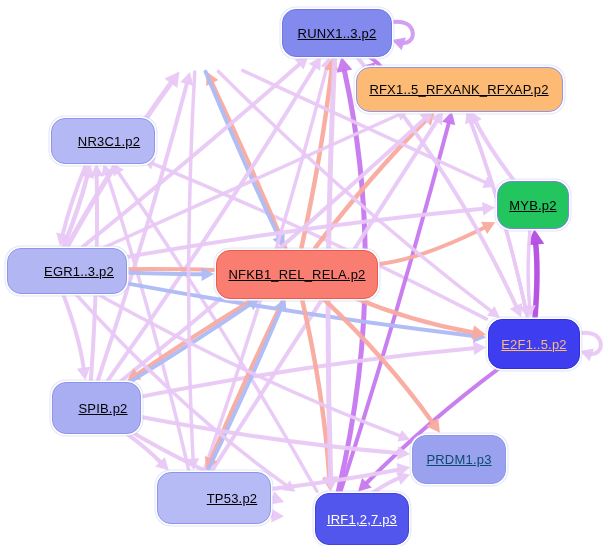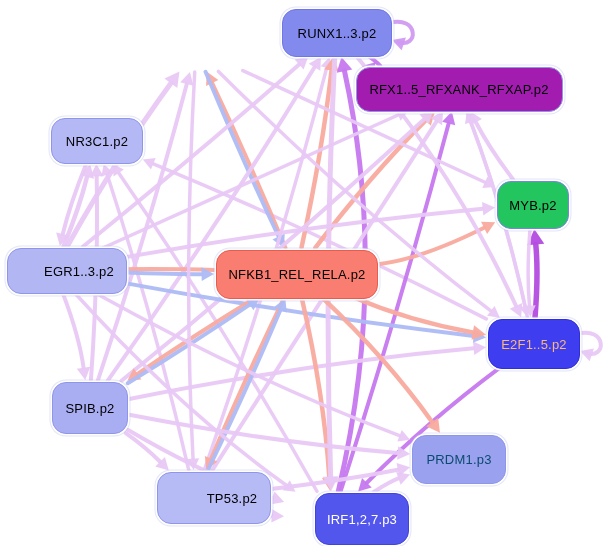--- a/index.html
+++ b/index.html
@@ -2,21 +2,21 @@
 <html><head>
 <meta charset="utf-8">
 <style>
   html,body{margin:0;padding:0;background:#ffffff;}
   #graph{position:relative;width:606px;height:546px;background:#ffffff;overflow:hidden;
          font-family:"Liberation Sans", sans-serif;}
   #edge-layer{position:absolute;left:0;top:0;width:606px;height:546px;}
   .node{position:absolute;display:flex;align-items:center;justify-content:center;
         border-radius:14px;font-size:13px;letter-spacing:0.2px;color:#000;
         box-shadow:0 0 0 1.5px rgba(255,255,255,0.95), 0 0 0 2.5px rgba(175,180,235,0.35);
-        cursor:pointer;user-select:none;white-space:nowrap;}
+        cursor:pointer;user-select:none;white-space:nowrap;text-decoration:underline;}
 </style>
 </head>
 <body>
 
 <div id="graph">
   <svg id="edge-layer" xmlns="http://www.w3.org/2000/svg" viewBox="0 0 606 546">
       <path d="M63.68135903018461,246.14682328697717 Q79.7578527143848,206.53715241541664 86.96579548033553,177.00928408704507" fill="none" stroke="#e8c8f6" stroke-width="4.5" stroke-linecap="round" opacity="0.95"></path>
       <polygon points="90.15537190230054,163.94294939638124 94.13042137949134,178.75821539648686 79.80116958117972,175.2603527776033" fill="#e8c8f6" opacity="0.95"></polygon>
       <path d="M86.31864096981539,163.85317671302283 Q70.2421472856152,203.46284758458336 62.785204129845646,234.01076434605508" fill="none" stroke="#e8c8f6" stroke-width="4" stroke-linecap="round" opacity="0.95"></path>
       <polygon points="59.84462809769946,246.05705060361876 56.17917618214943,232.39819039294267 69.39123207754186,235.6233382991675" fill="#e8c8f6" opacity="0.95"></polygon>
@@ -126,23 +126,23 @@
       <polygon points="410.1309344816259,439.77109915524653 397.3086526150088,441.5493603095829 401.73932271469675,429.91442745770394" fill="#e8c8f6" opacity="0.95"></polygon>
       <path d="M389,23 C419,15 419,49 398,42" fill="none" stroke="#d09af2" stroke-width="4" stroke-linecap="round" opacity="0.95"></path>
       <polygon points="392,40 405.91402170474083,37.470177871865296 401.61332408691186,50.37227072535229" fill="#d09af2" opacity="0.95"></polygon>
       <path d="M577,334 C607,326 607,360 586,353" fill="none" stroke="#e8c8f6" stroke-width="4" stroke-linecap="round" opacity="0.95"></path>
       <polygon points="580,351 593.9140217047409,348.47017787186525 589.6133240869119,361.3722707253523" fill="#e8c8f6" opacity="0.95"></polygon>
       <path d="M377,515 C407,507 407,541 386,534" fill="none" stroke="#b44be0" stroke-width="5" stroke-linecap="round" opacity="0.95"></path>
       <polygon points="380,532 396.26991856156627,529.0432703877425 391.24189708189857,544.1273348267457" fill="#b44be0" opacity="0.95"></polygon>
     </svg>
 
 <div class="node" style="left: 282px; top: 9px; width: 108px; height: 46px; background: rgb(130, 138, 238); border: 1px solid rgb(111, 119, 226); color: rgb(0, 0, 0);">RUNX1..3.p2</div>
-    <div class="node" style="left: 355.5px; top: 66.5px; width: 205px; height: 43px; background: #a21caf; border: 1px solid rgb(143, 150, 232); color: rgb(0, 0, 0);">RFX1..5_RFXANK_RFXAP.p2</div>
-    <div class="node" style="left: 51px; top: 118px; width: 90px; height: 44px; background: rgb(180, 184, 244); border: 1px solid rgb(143, 150, 232); color: rgb(0, 0, 0);">NR3C1.p2</div>
+    <div class="node" style="left: 355.5px; top: 66.5px; width: 205px; height: 43px; background: #fdba74; border: 1px solid rgb(143, 150, 232); color: rgb(0, 0, 0);">RFX1..5_RFXANK_RFXAP.p2</div>
+    <div class="node" style="left: 51px; top: 118px; width: 90px; height: 44px; background: rgb(180, 184, 244); border: 1px solid rgb(143, 150, 232); color: rgb(0, 0, 0); padding-left: 12px;">NR3C1.p2</div>
     <div class="node" style="left: 497px; top: 181px; width: 70px; height: 46px; background: #22c55e; border: 1px solid rgb(122, 130, 230); color: rgb(0, 0, 0);">MYB.p2</div>
     <div class="node" style="left: 7px; top: 248px; width: 94px; height: 44px; background: rgb(178, 182, 243); border: 1px solid rgb(143, 150, 232); color: rgb(0, 0, 0); padding-left: 24px;">EGR1..3.p2</div>
     <div class="node" style="left: 216px; top: 249.5px; width: 160px; height: 47px; background: rgb(249, 126, 113); border: 1px solid rgb(232, 92, 78); color: #000000;">NFKB1_REL_RELA.p2</div>
     <div class="node" style="left: 488px; top: 319px; width: 90px; height: 48px; background: rgb(62, 62, 240); border: 1px solid rgb(47, 47, 216); color: #fdba74;">E2F1..5.p2</div>
-    <div class="node" style="left: 52px; top: 382px; width: 74px; height: 50px; background: rgb(169, 173, 242); border: 1px solid rgb(143, 150, 232); color: rgb(0, 0, 0);">SPIB.p2</div>
+    <div class="node" style="left: 52px; top: 382px; width: 74px; height: 50px; background: rgb(169, 173, 242); border: 1px solid rgb(143, 150, 232); color: rgb(0, 0, 0); padding-left: 13px;">SPIB.p2</div>
     <div class="node" style="left: 412px; top: 434.5px; width: 92px; height: 47px; background: rgb(154, 162, 240); border: 1px solid rgb(143, 150, 232); color: #0c4a6e;">PRDM1.p3</div>
     <div class="node" style="left: 157px; top: 472px; width: 76px; height: 50px; background: rgb(182, 186, 245); border: 1px solid rgb(143, 150, 232); color: rgb(0, 0, 0); padding-left: 36px;">TP53.p2</div>
     <div class="node" style="left: 286px; top: 493px; width: 92px; height: 50px; background: rgb(83, 86, 236); border: 1px solid rgb(64, 67, 221); color: rgb(255, 255, 255); margin-left: 29px;">IRF1,2,7.p3</div>
   </div>
 
 </body></html>

